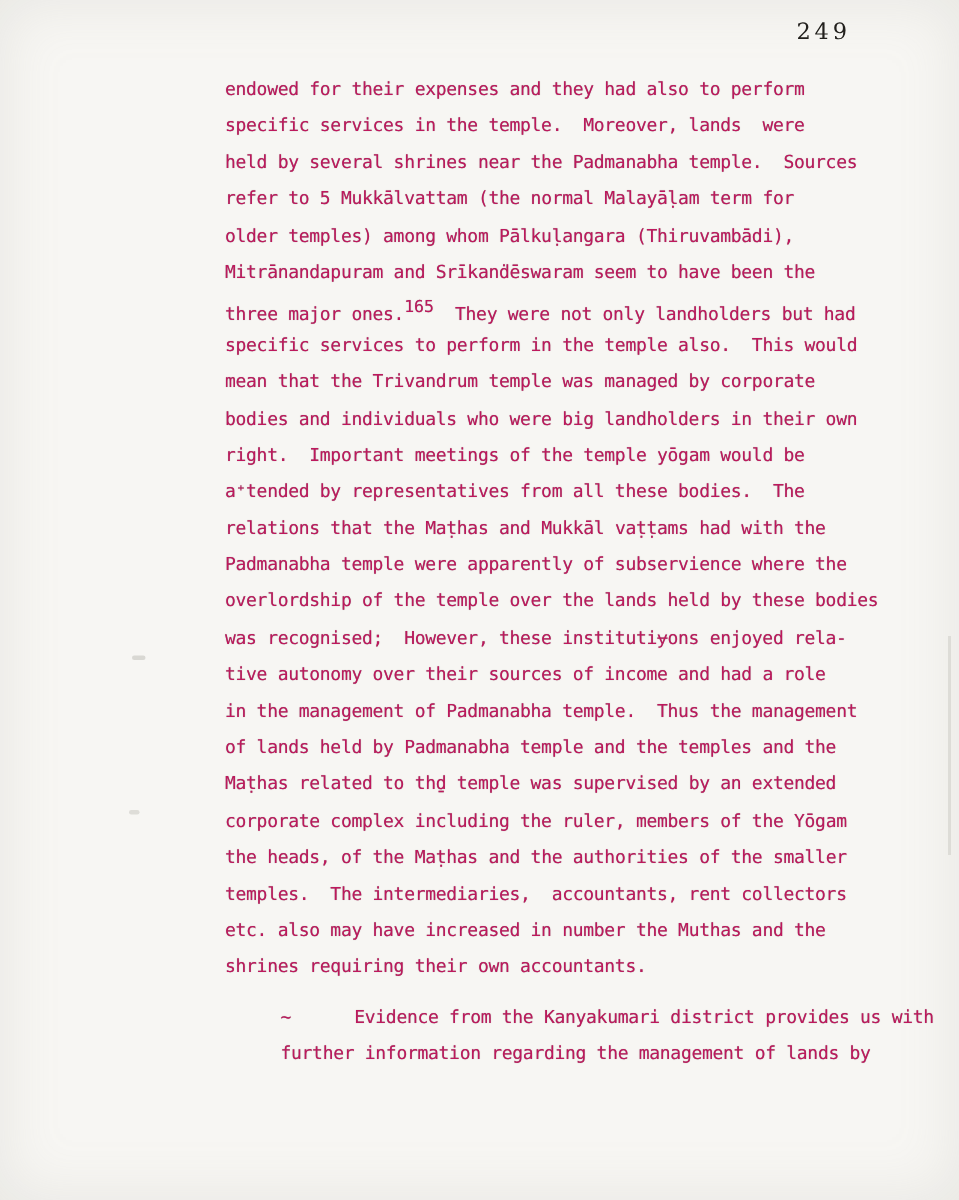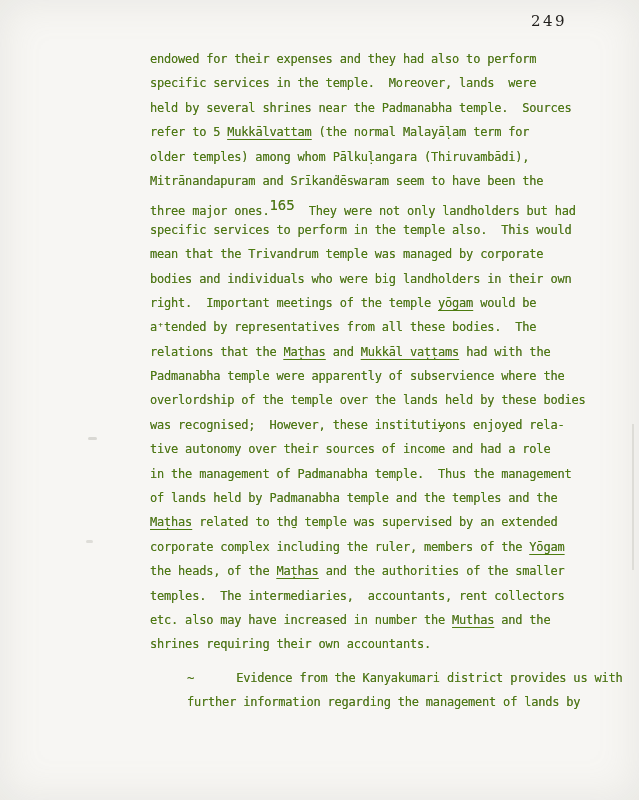--- a/index.html
+++ b/index.html
@@ -17,34 +17,33 @@
     position: absolute; left: 487px; top: 12px;
     font-family: "DejaVu Serif", serif;
     font-size: 15px; color: #22201d;
     letter-spacing: 2.5px;
     margin-left: 44px;
   }
   .text-column {
     position: absolute; left: 150px; top: 47px;
     font-family: "DejaVu Sans Mono", "Liberation Mono", monospace;
     font-size: 12px; letter-spacing: -0.2px;
-    color: #4d7c0f;
+    color: #be185d;
     text-shadow: 0 0 0.5px rgba(52,48,40,0.55);
     white-space: pre;
   }
   .para { margin: 0; }
   .para + .para { margin-top: 9px; margin-left: 37px; }
   .line { height: 24.4px; line-height: 24.4px; }
   .u {
-    text-decoration: underline;
     text-underline-offset: 3px;
     text-decoration-thickness: 1px;
   }
   .sup {
-    font-size: 14px;
+    font-size: 11px;
     vertical-align: 5px;
     letter-spacing: 0;
   }
   
   .artifact { position: absolute; pointer-events: none; }
   .scan-line-right { left: 632px; top: 424px; width: 2px; height: 146px; background: #dddcd7; }
   .speck-1 { left: 88px; top: 437px; width: 9px; height: 3px; background: #d9d8d3; border-radius: 2px; }
   .speck-2 { left: 86px; top: 540px; width: 7px; height: 3px; background: #deddd8; border-radius: 2px; }
 </style>
 </head>

